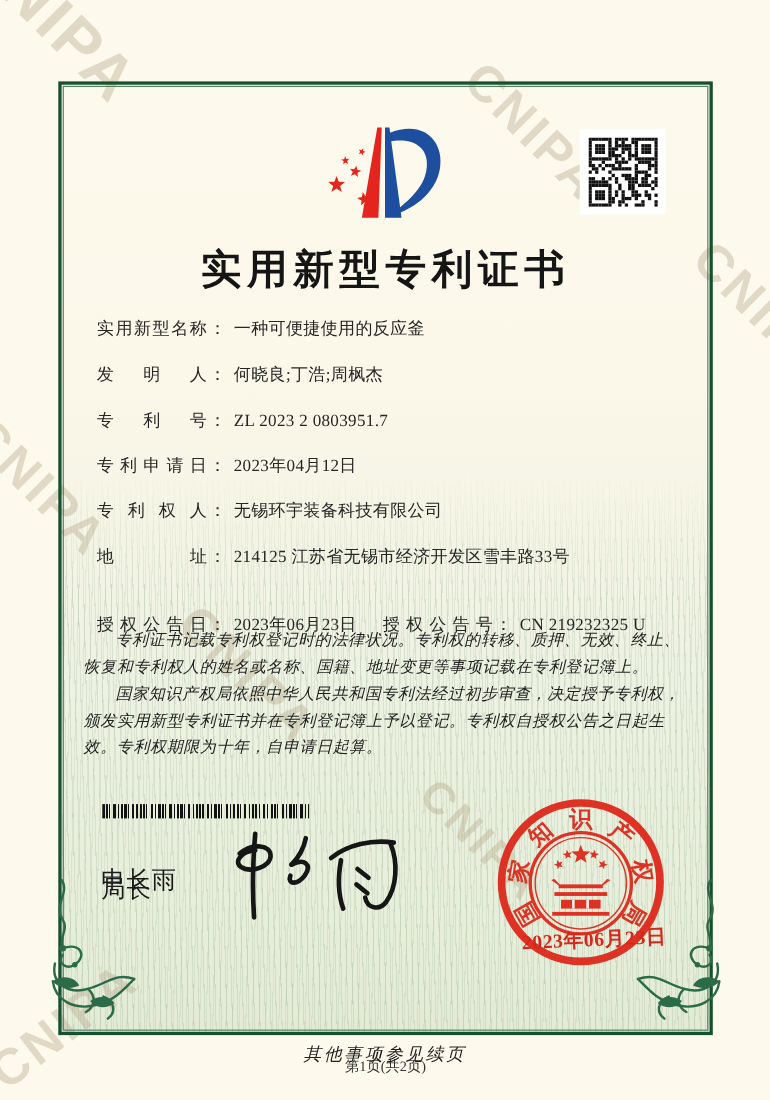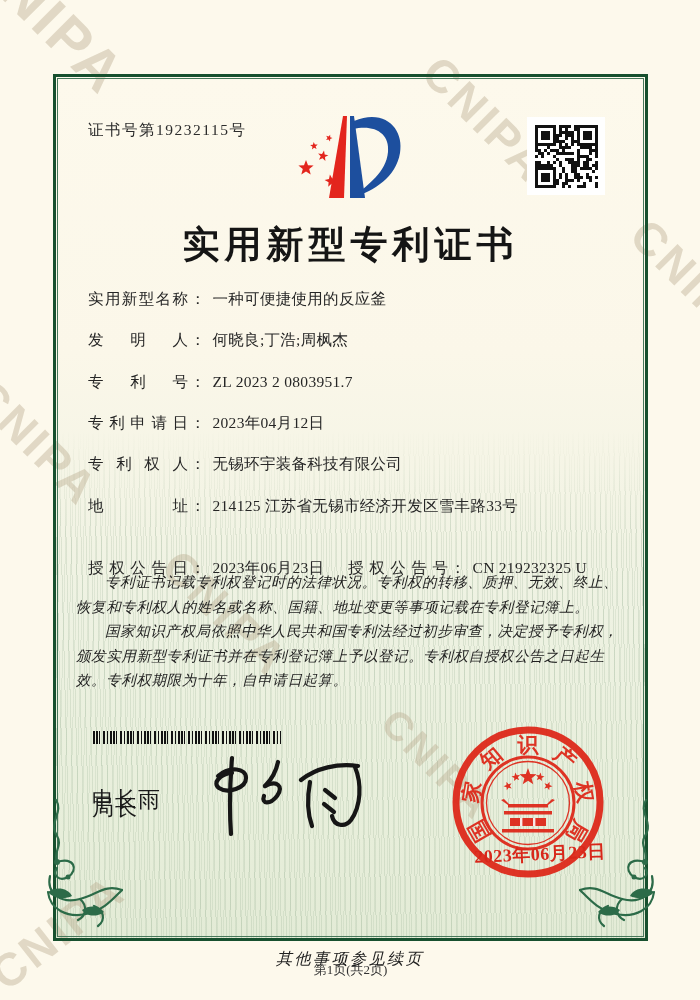--- a/index.html
+++ b/index.html
@@ -128,21 +128,20 @@
     <g fill="#2c6b48">
       <circle cx="15" cy="64" r="3"></circle>
         <circle cx="26" cy="79" r="2.5"></circle>
       <path d="M6,94 C14,88 26,90 30,98 C22,102 10,100 6,94 Z"></path>
       <path d="M40,112 C48,106 58,108 62,114 C54,120 44,118 40,112 Z"></path>
     </g>
   </svg>
 
   <div class="content">
 
-    <div class="cert-no">证书号第19232115号</div>
 
     <div class="logo">
       <svg width="115" height="102" viewBox="0 0 115 102">
         <polygon points="51,10 55,10 52,92 37,92" fill="#e3251d"></polygon>
         <polygon points="58,10 62,10 73,92 58,92" fill="#1d4f9e"></polygon>
         <path d="M62,15 C94,2 112,24 108,47 C104,71 82,85 62,91 C76,78 94,67 96,46 C98,27 82,18 61,23 Z" fill="#1d4f9e"></path>
         <g id="logo-stars" fill="#e3251d">
             <polygon points="14.0,54.0 16.0,59.3 21.6,59.5 17.2,63.0 18.7,68.5 14.0,65.4 9.3,68.5 10.8,63.0 6.4,59.5 12.0,59.3"></polygon>
             <polygon points="32.0,44.6 32.7,48.4 36.4,49.2 33.0,51.1 33.4,54.9 30.6,52.3 27.0,53.8 28.7,50.3 26.1,47.4 30.0,47.9"></polygon>
             <polygon points="21.7,36.0 22.9,38.6 25.7,38.4 23.6,40.4 24.6,43.0 22.1,41.7 19.9,43.4 20.5,40.7 18.1,39.1 20.9,38.7"></polygon>

